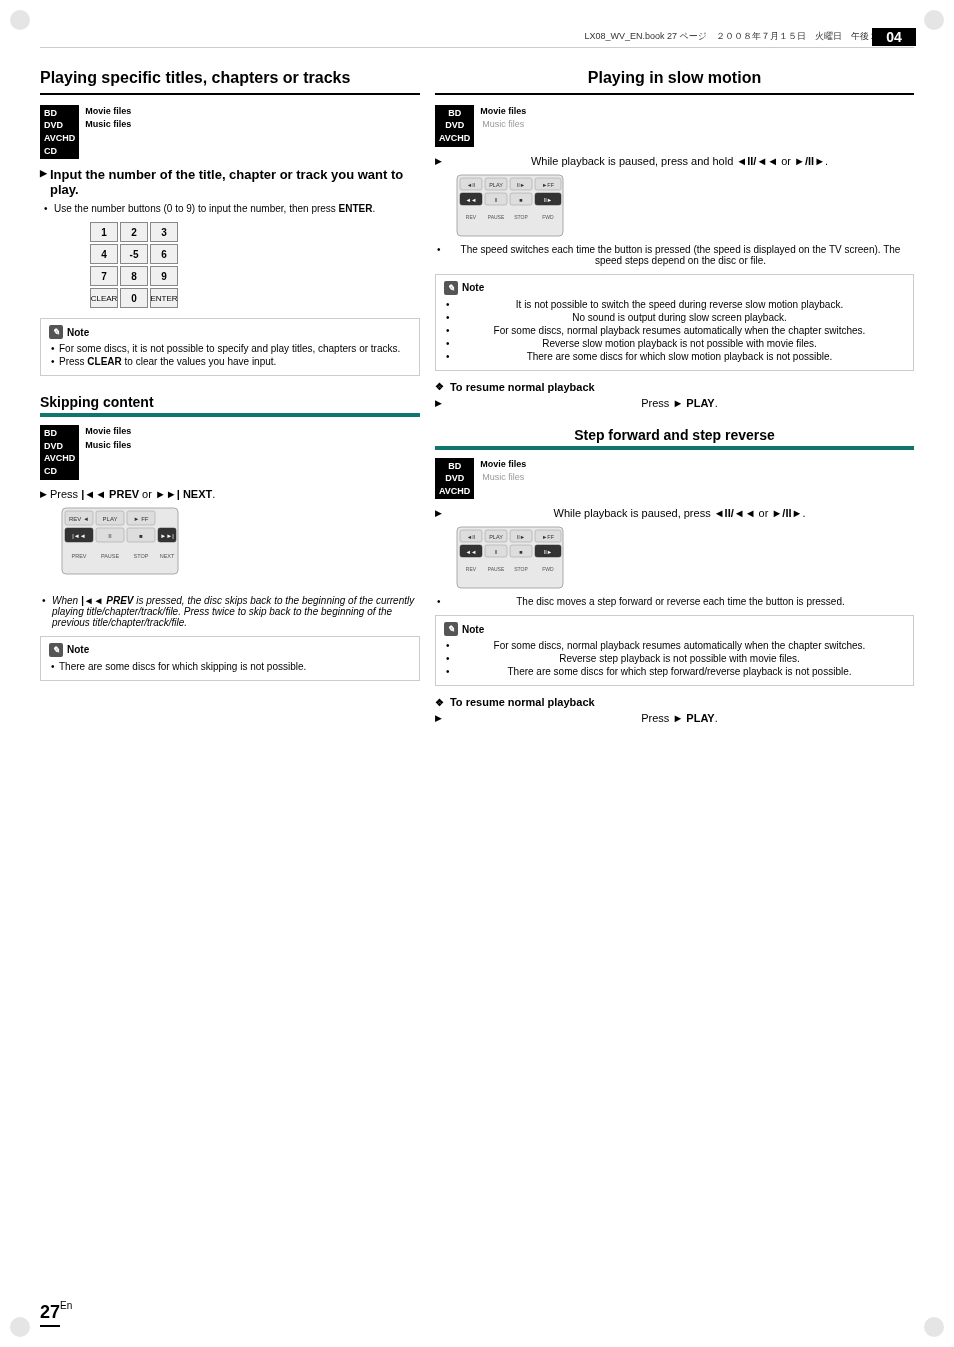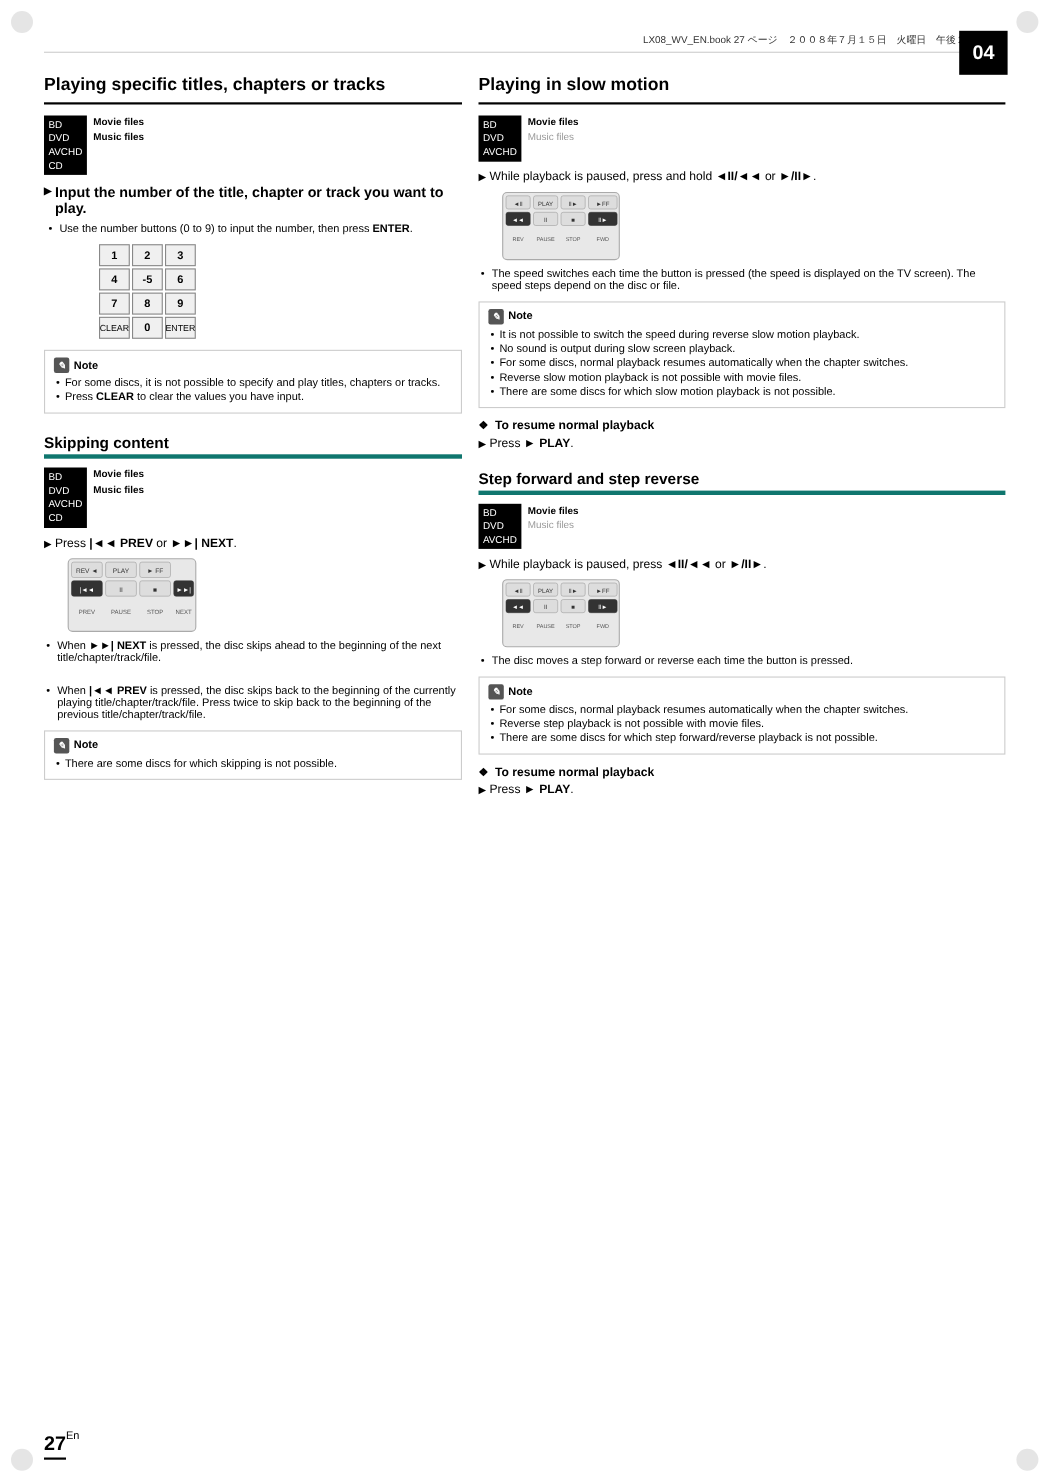--- a/index.html
+++ b/index.html
@@ -49,20 +49,21 @@
     .two-col {
       display: flex;
       gap: 15px;
     }
     .left-col {
       width: 380px;
       flex-shrink: 0;
     }
     .right-col {
       flex: 1;
+      text-align: center;
     }
 
     
     .section-title {
       font-size: 16px;
       font-weight: bold;
       border-bottom: 2px solid #000;
       padding-bottom: 4px;
       margin-bottom: 10px;
       line-height: 1.3;
@@ -76,40 +77,40 @@
       margin-top: 18px;
     }
 
     
     .chapter-badge {
       position: absolute;
       top: 28px;
       right: 38px;
       background: #000;
       color: #fff;
-      font-size: 18px;
+      font-size: 14px;
       font-weight: bold;
       width: 44px;
-      height: 40px;
+      height: 18px;
       display: flex;
       align-items: center;
       justify-content: center;
     }
 
     
     .disc-labels {
       display: flex;
       align-items: flex-start;
       margin-bottom: 8px;
     }
     .disc-stack {
       background: #000;
       color: #fff;
       font-size: 9px;
-      font-weight: normal;
+      font-weight: bold;
       padding: 2px 4px;
       line-height: 1.4;
       margin-right: 6px;
       min-width: 36px;
     }
     .file-labels {
       font-size: 9px;
       line-height: 1.5;
     }
     .file-label-active {
@@ -374,22 +375,21 @@
           <rect x="98" y="22" width="18" height="14" rx="2" fill="#333" stroke="#333" stroke-width="0.5"></rect>
           <text x="107" y="32" text-anchor="middle" font-size="6" fill="#fff">►►|</text>
 
           <text x="19" y="52" text-anchor="middle" font-size="5.5" fill="#555">PREV</text>
           <text x="50" y="52" text-anchor="middle" font-size="5.5" fill="#555">PAUSE</text>
           <text x="81" y="52" text-anchor="middle" font-size="5.5" fill="#555">STOP</text>
           <text x="107" y="52" text-anchor="middle" font-size="5.5" fill="#555">NEXT</text>
         </svg>
       </div>
 
-      <div class="note-item" style="margin-left:0; padding-left:12px;">When <b>►►| NEXT</b> is pressed, the disc skips ahead to the beginning of the next title/chapter/track/file.</div>
-      <div class="note-item" style="margin-left:0; padding-left:12px; margin-top:19px;">When <b>|◄◄ PREV</b> is pressed, the disc skips back to the beginning of the currently playing title/chapter/track/file. Press twice to skip back to the beginning of the previous title/chapter/track/file.</div>
+      <div class="note-item" style="margin-left:0; padding-left:12px; margin-top:19px;font-style:italic;">When <b>|◄◄ PREV</b> is pressed, the disc skips back to the beginning of the currently playing title/chapter/track/file. Press twice to skip back to the beginning of the previous title/chapter/track/file.</div>
 
       <div class="note-box" style="margin-top:8px;">
         <div class="note-title">
           <span class="note-icon">✎</span>
           <span>Note</span>
         </div>
         <div class="note-item">There are some discs for which skipping is not possible.</div>
       </div>
 
     </div>

